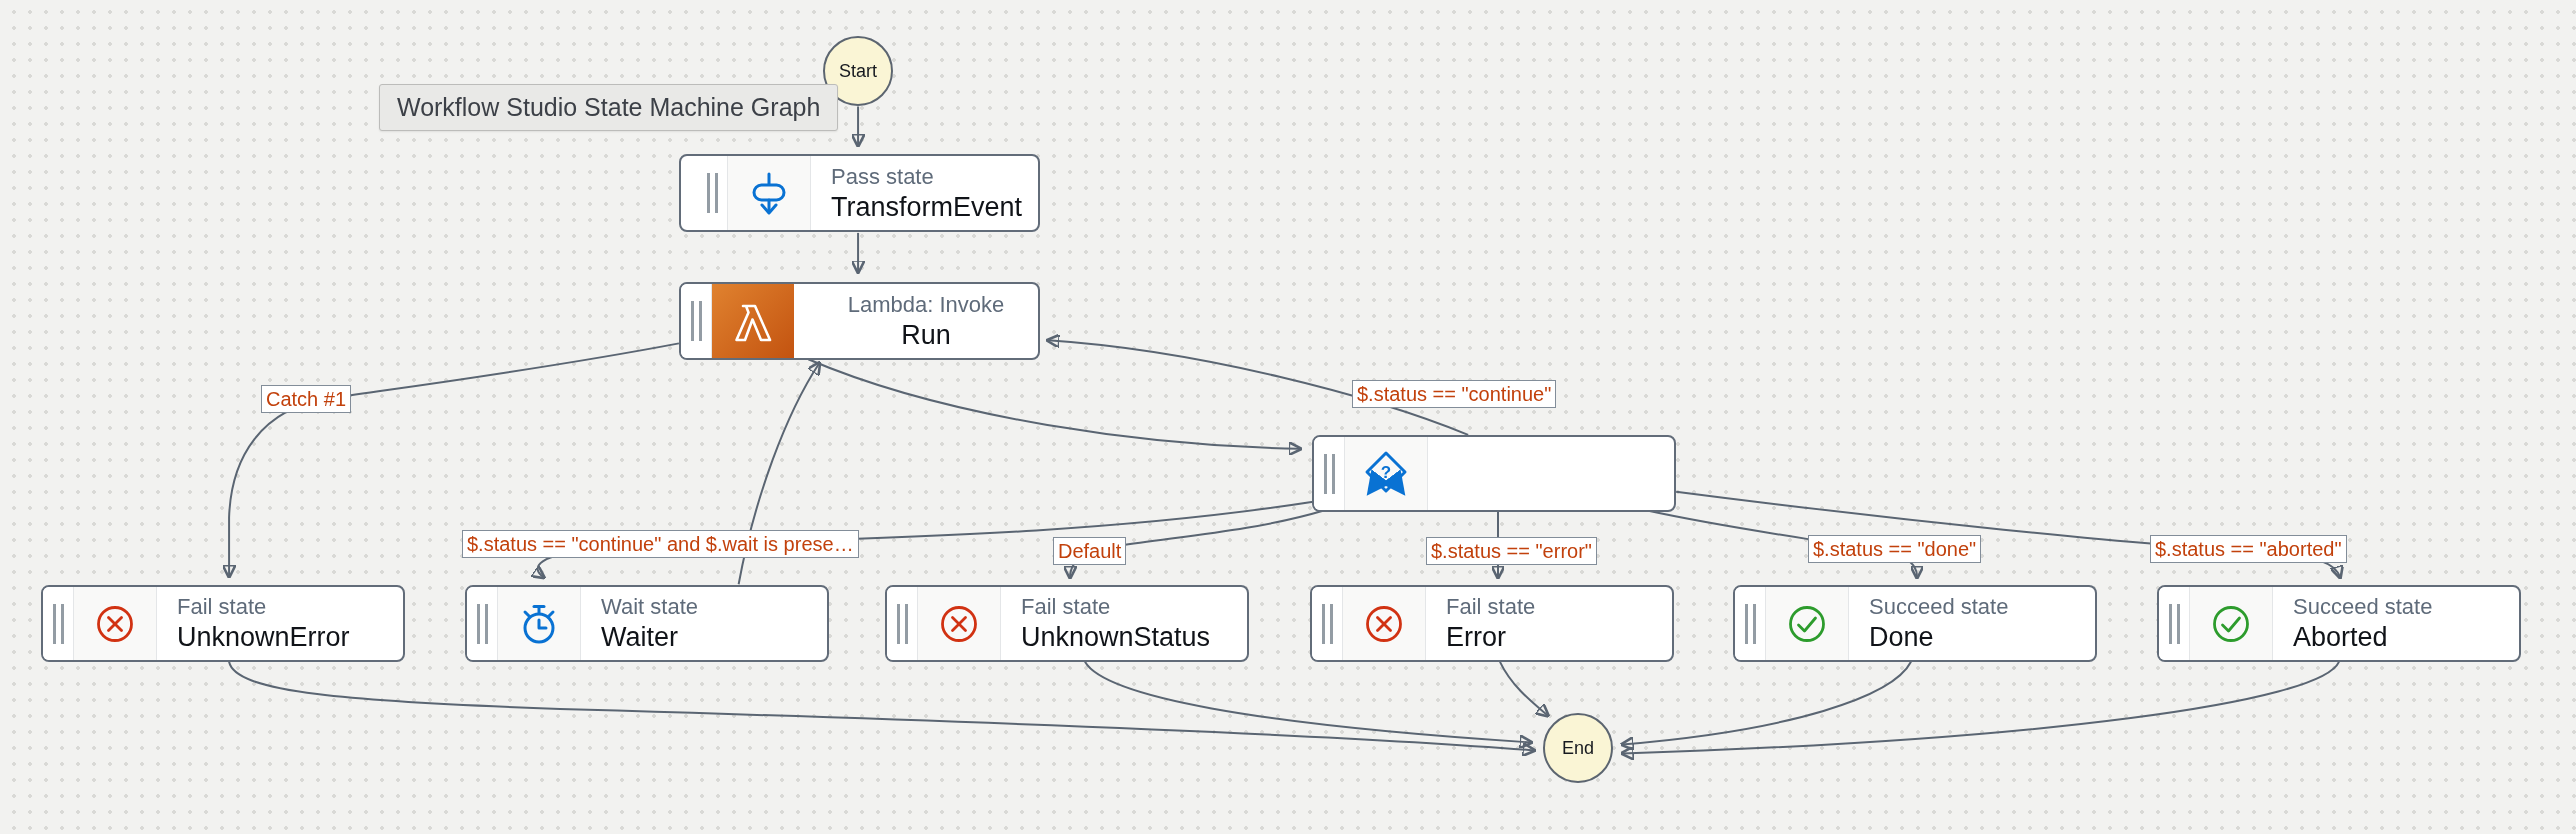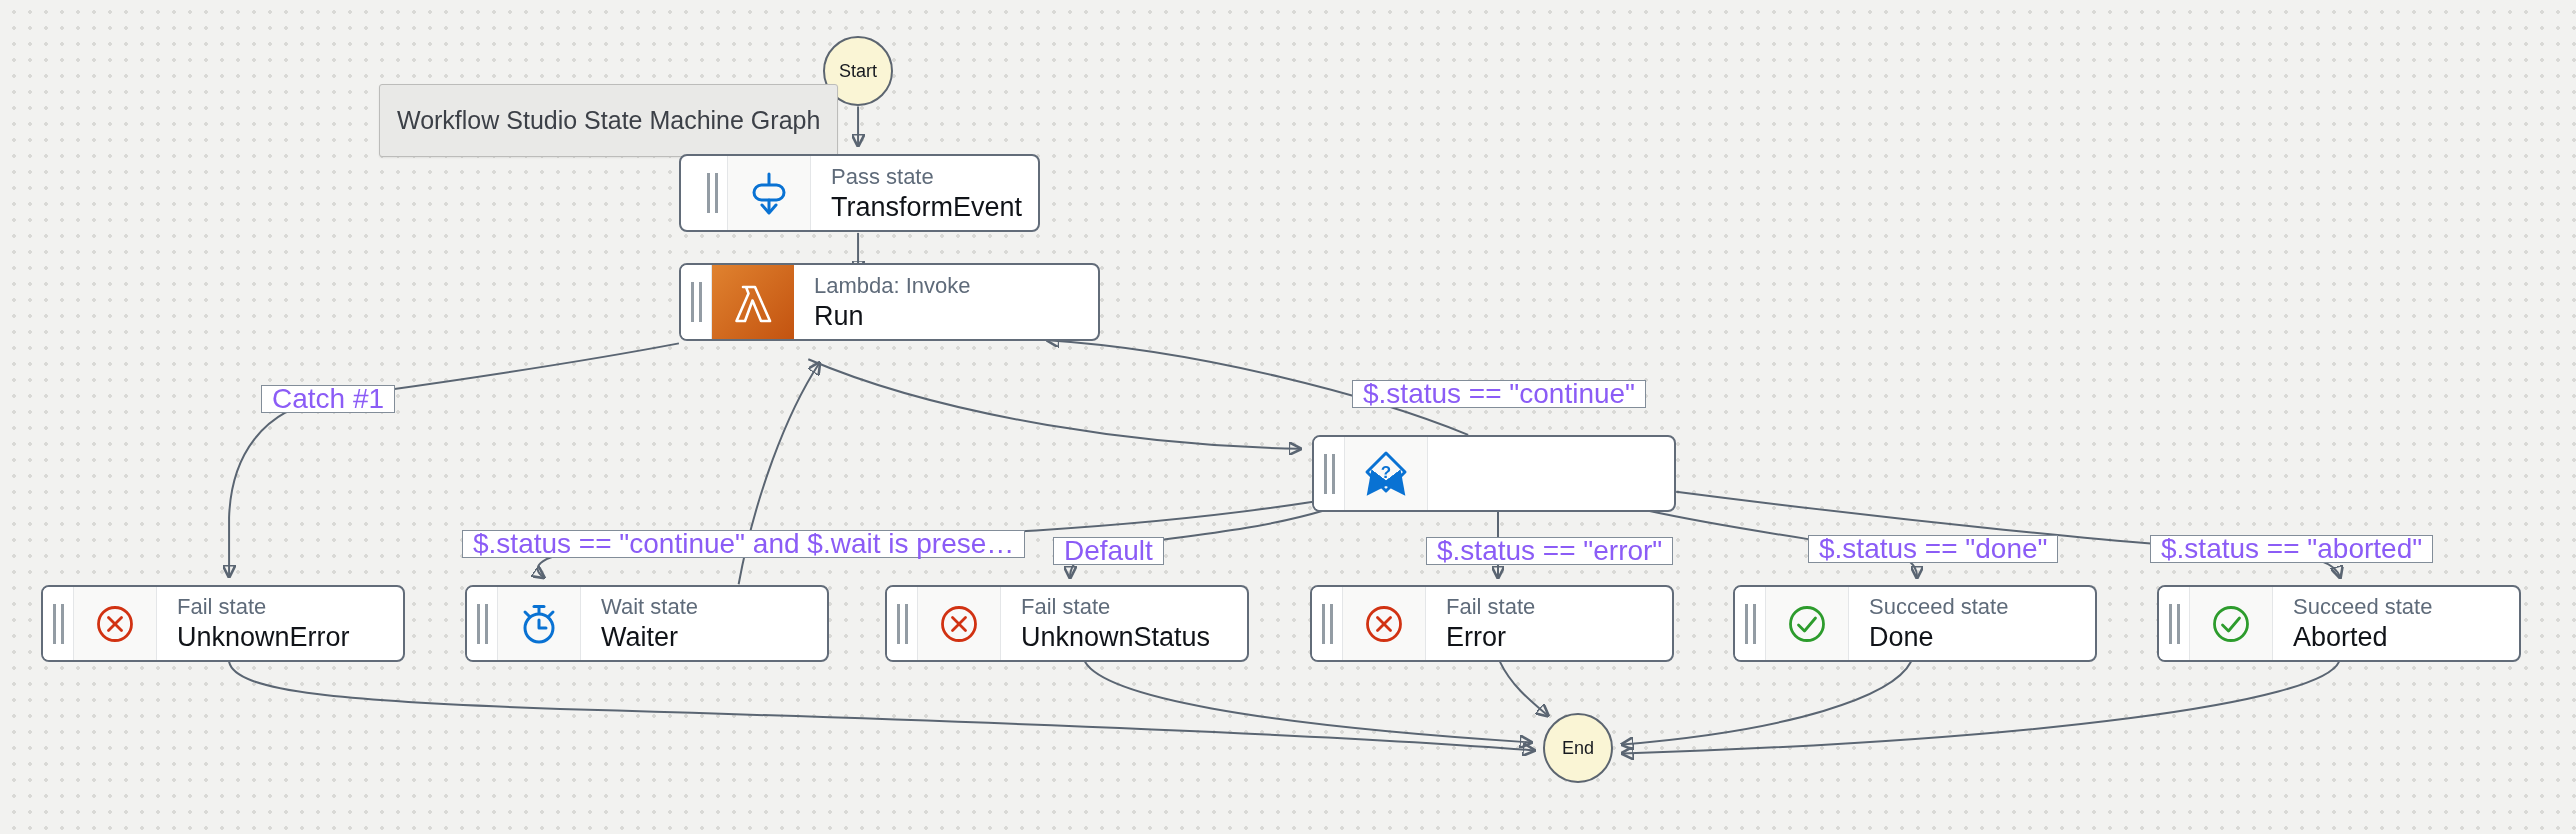--- a/index.html
+++ b/index.html
@@ -60,32 +60,32 @@
     background:#faf5d5;
     border:2px solid #5c6570;
     display:flex; align-items:center; justify-content:center;
     font-size:18px; color:#16191f;
   }
 
   .elabel {
     position:absolute;
     background:#ffffff;
     border:1.5px solid #828d99;
-    color:#8b5cf6;
-    font-size:28px; line-height:24px;
-    padding:1px 10px;
+    color:#c2410c;
+    font-size:20px; line-height:24px;
+    padding:1px 4px;
     white-space:nowrap;
   }
 
   .tooltip {
     position:absolute; left:379px; top:84px;
     background:#e9e9e7;
     border:1px solid #bcbcba;
     border-radius:3px;
-    padding:21px 17px;
+    padding:8px 17px;
     font-size:25px; color:#3c4047;
     box-shadow:0 1px 2px rgba(0,0,0,0.08);
     white-space:nowrap;
   }
 </style>
 </head>
 <body>
 
 <div class="canvas">
 
@@ -138,21 +138,21 @@
           <polyline points="17,36 24,44 31,36"></polyline>
         </g>
       </svg>
     </div>
     <div class="textcell">
       <span class="type">Pass state</span>
       <span class="sname">TransformEvent</span>
     </div>
   </div>
 
-  <div class="state" style="left:679px; top:263px; width:421px;">
+  <div class="state" style="left:679px; top:282px; width:361px;text-align:center;">
     <div class="handle">
         <i></i>
         <i></i>
       </div>
     <div class="iconcell lambda">
       <svg width="52" height="52" viewBox="0 0 52 52">
         <path d="M16 11 L28 11 L43 45 L34 45 L25.5 24.5 L18 45 L9.5 45 L21.5 17.5 L19 11 Z" fill="none" stroke="#ffffff" stroke-width="2.6" stroke-linejoin="round"></path>
       </svg>
     </div>
     <div class="textcell">

